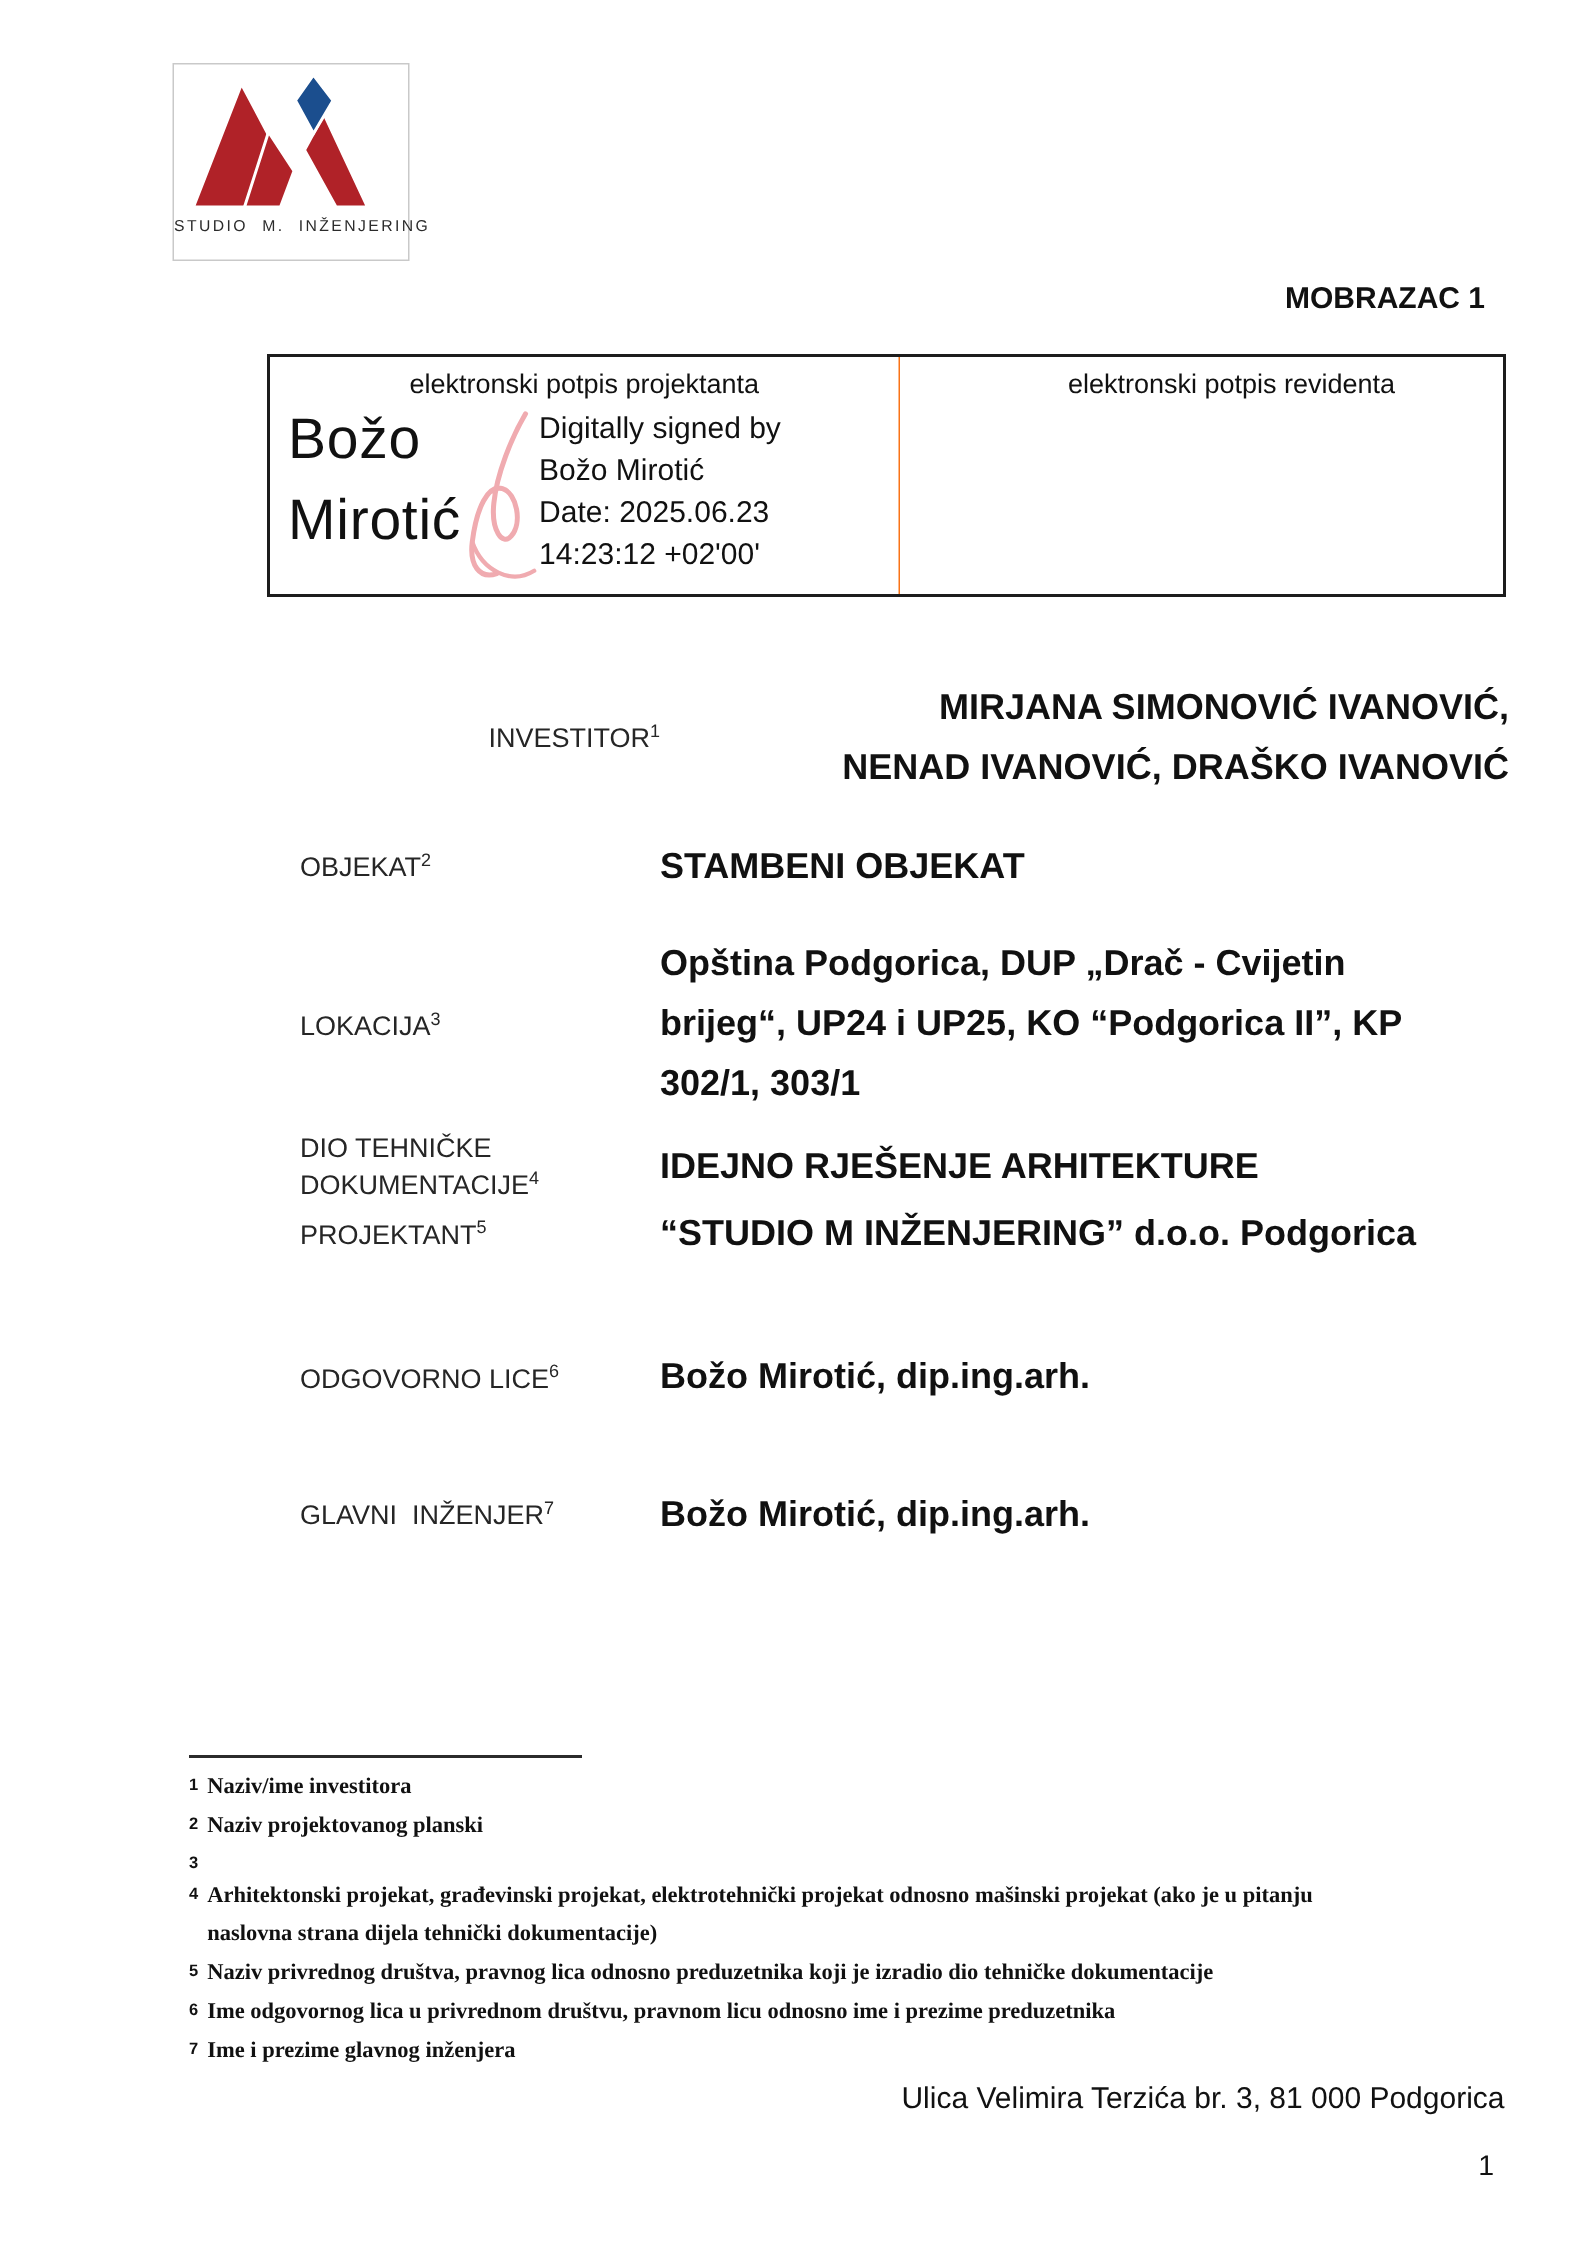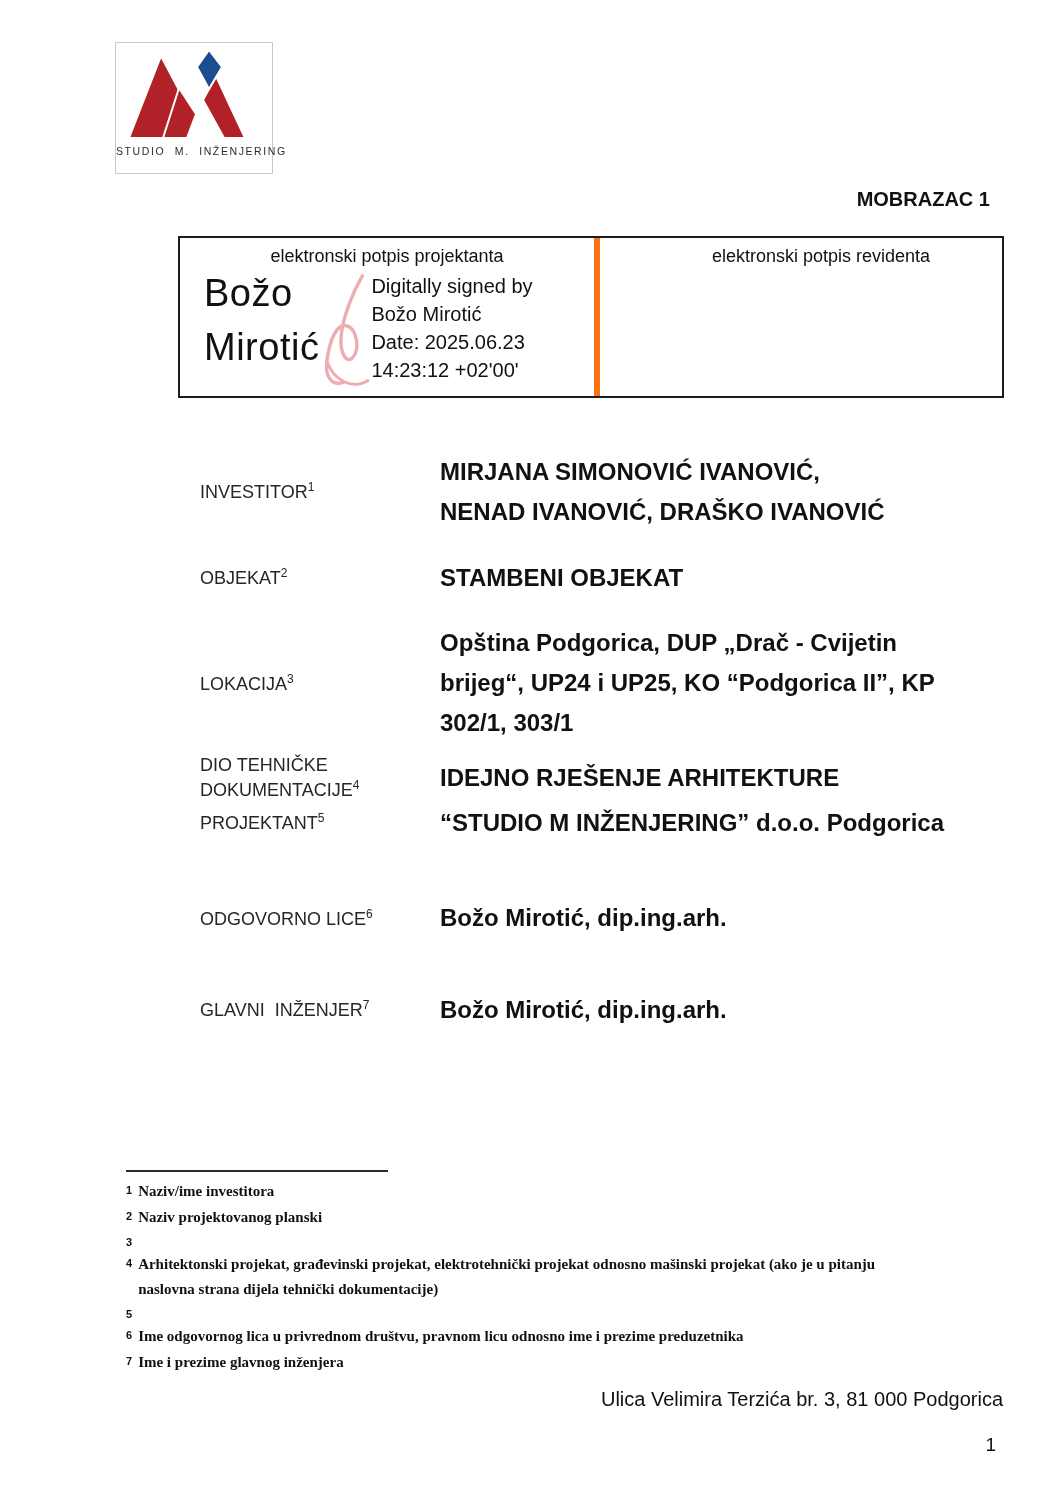--- a/index.html
+++ b/index.html
@@ -22,35 +22,35 @@
 
   
   .form-code { position:absolute; top:188px; right:68px; font-weight:bold; font-size:20px; color:#111; }
 
   
   .sig-table {
     position:absolute; left:178px; top:236px; width:826px; height:162px;
     border:2px solid #1d1d1d; display:flex; background:#fff;
   }
   .sig-cell { padding-top:8px; }
-  .sig-cell.left { width:420px; border-right:6px solid #f97316; }
+  .sig-cell.left { width:420px; border-right:1px solid #f97316; }
   .sig-cell.right { flex:1;padding-left:40px; }
   .sig-header { text-align:center; font-size:18px; color:#111; }
-  .sig-body { display:flex; padding:0 0 0 12px;margin-left:12px; }
+  .sig-body { display:flex; padding:0 0 0 12px; }
   .signer-name { font-size:38px; line-height:1.42; color:#111; white-space:pre-line; letter-spacing:0.5px; }
   .sig-swoosh { margin:6px 0 0 4px; flex:0 0 auto; }
   .sig-details { font-size:20px; line-height:1.4; margin-top:5px; white-space:pre-line; color:#111; }
 
   
   .fields { position:absolute; left:200px; top:452px; width:806px; }
   .frow { display:flex; align-items:center; }
   .flabel { width:240px; font-size:18px; color:#262626; white-space:pre-wrap; line-height:1.35; }
   .flabel sup { font-size:12px; }
   .fvalue { flex:1; font-weight:bold; font-size:24px; line-height:1.66; white-space:pre-wrap; color:#111; }
-  .frow.r1 { margin-bottom:26px; }
+  .frow.r1 { margin-bottom:26px;text-align:right; }
   .frow.r2 { margin-bottom:26px; }
   .frow.r3 { margin-bottom:10px; }
   .frow.r4 { }
   .frow.r5 { margin-bottom:56px; }
   .frow.r6 { margin-bottom:52px; }
 
   
   .footnotes { position:absolute; left:126px; top:1170px; width:872px;
     font-weight:bold; font-size:15px; line-height:1.72; color:#111; }
   .fn-rule { width:262px; border-top:2px solid #2b2b2b; margin-bottom:7px; }
@@ -148,20 +148,21 @@
     <div class="fn">
       <span class="fn-num">3</span>
     </div>
     <div class="fn">
       <span class="fn-num">4</span>
       <span class="fn-text">Arhitektonski projekat, građevinski projekat, elektrotehnički projekat odnosno mašinski projekat (ako je u pitanju
 naslovna strana dijela tehnički dokumentacije)</span>
     </div>
     <div class="fn">
       <span class="fn-num">5</span>
+      <span class="fn-text">Naziv privrednog društva, pravnog lica odnosno preduzetnika koji je izradio dio tehničke dokumentacije</span>
     </div>
     <div class="fn">
       <span class="fn-num">6</span>
       <span class="fn-text">Ime odgovornog lica u privrednom društvu, pravnom licu odnosno ime i prezime preduzetnika</span>
     </div>
     <div class="fn">
       <span class="fn-num">7</span>
       <span class="fn-text">Ime i prezime glavnog inženjera</span>
     </div>
   </div>

